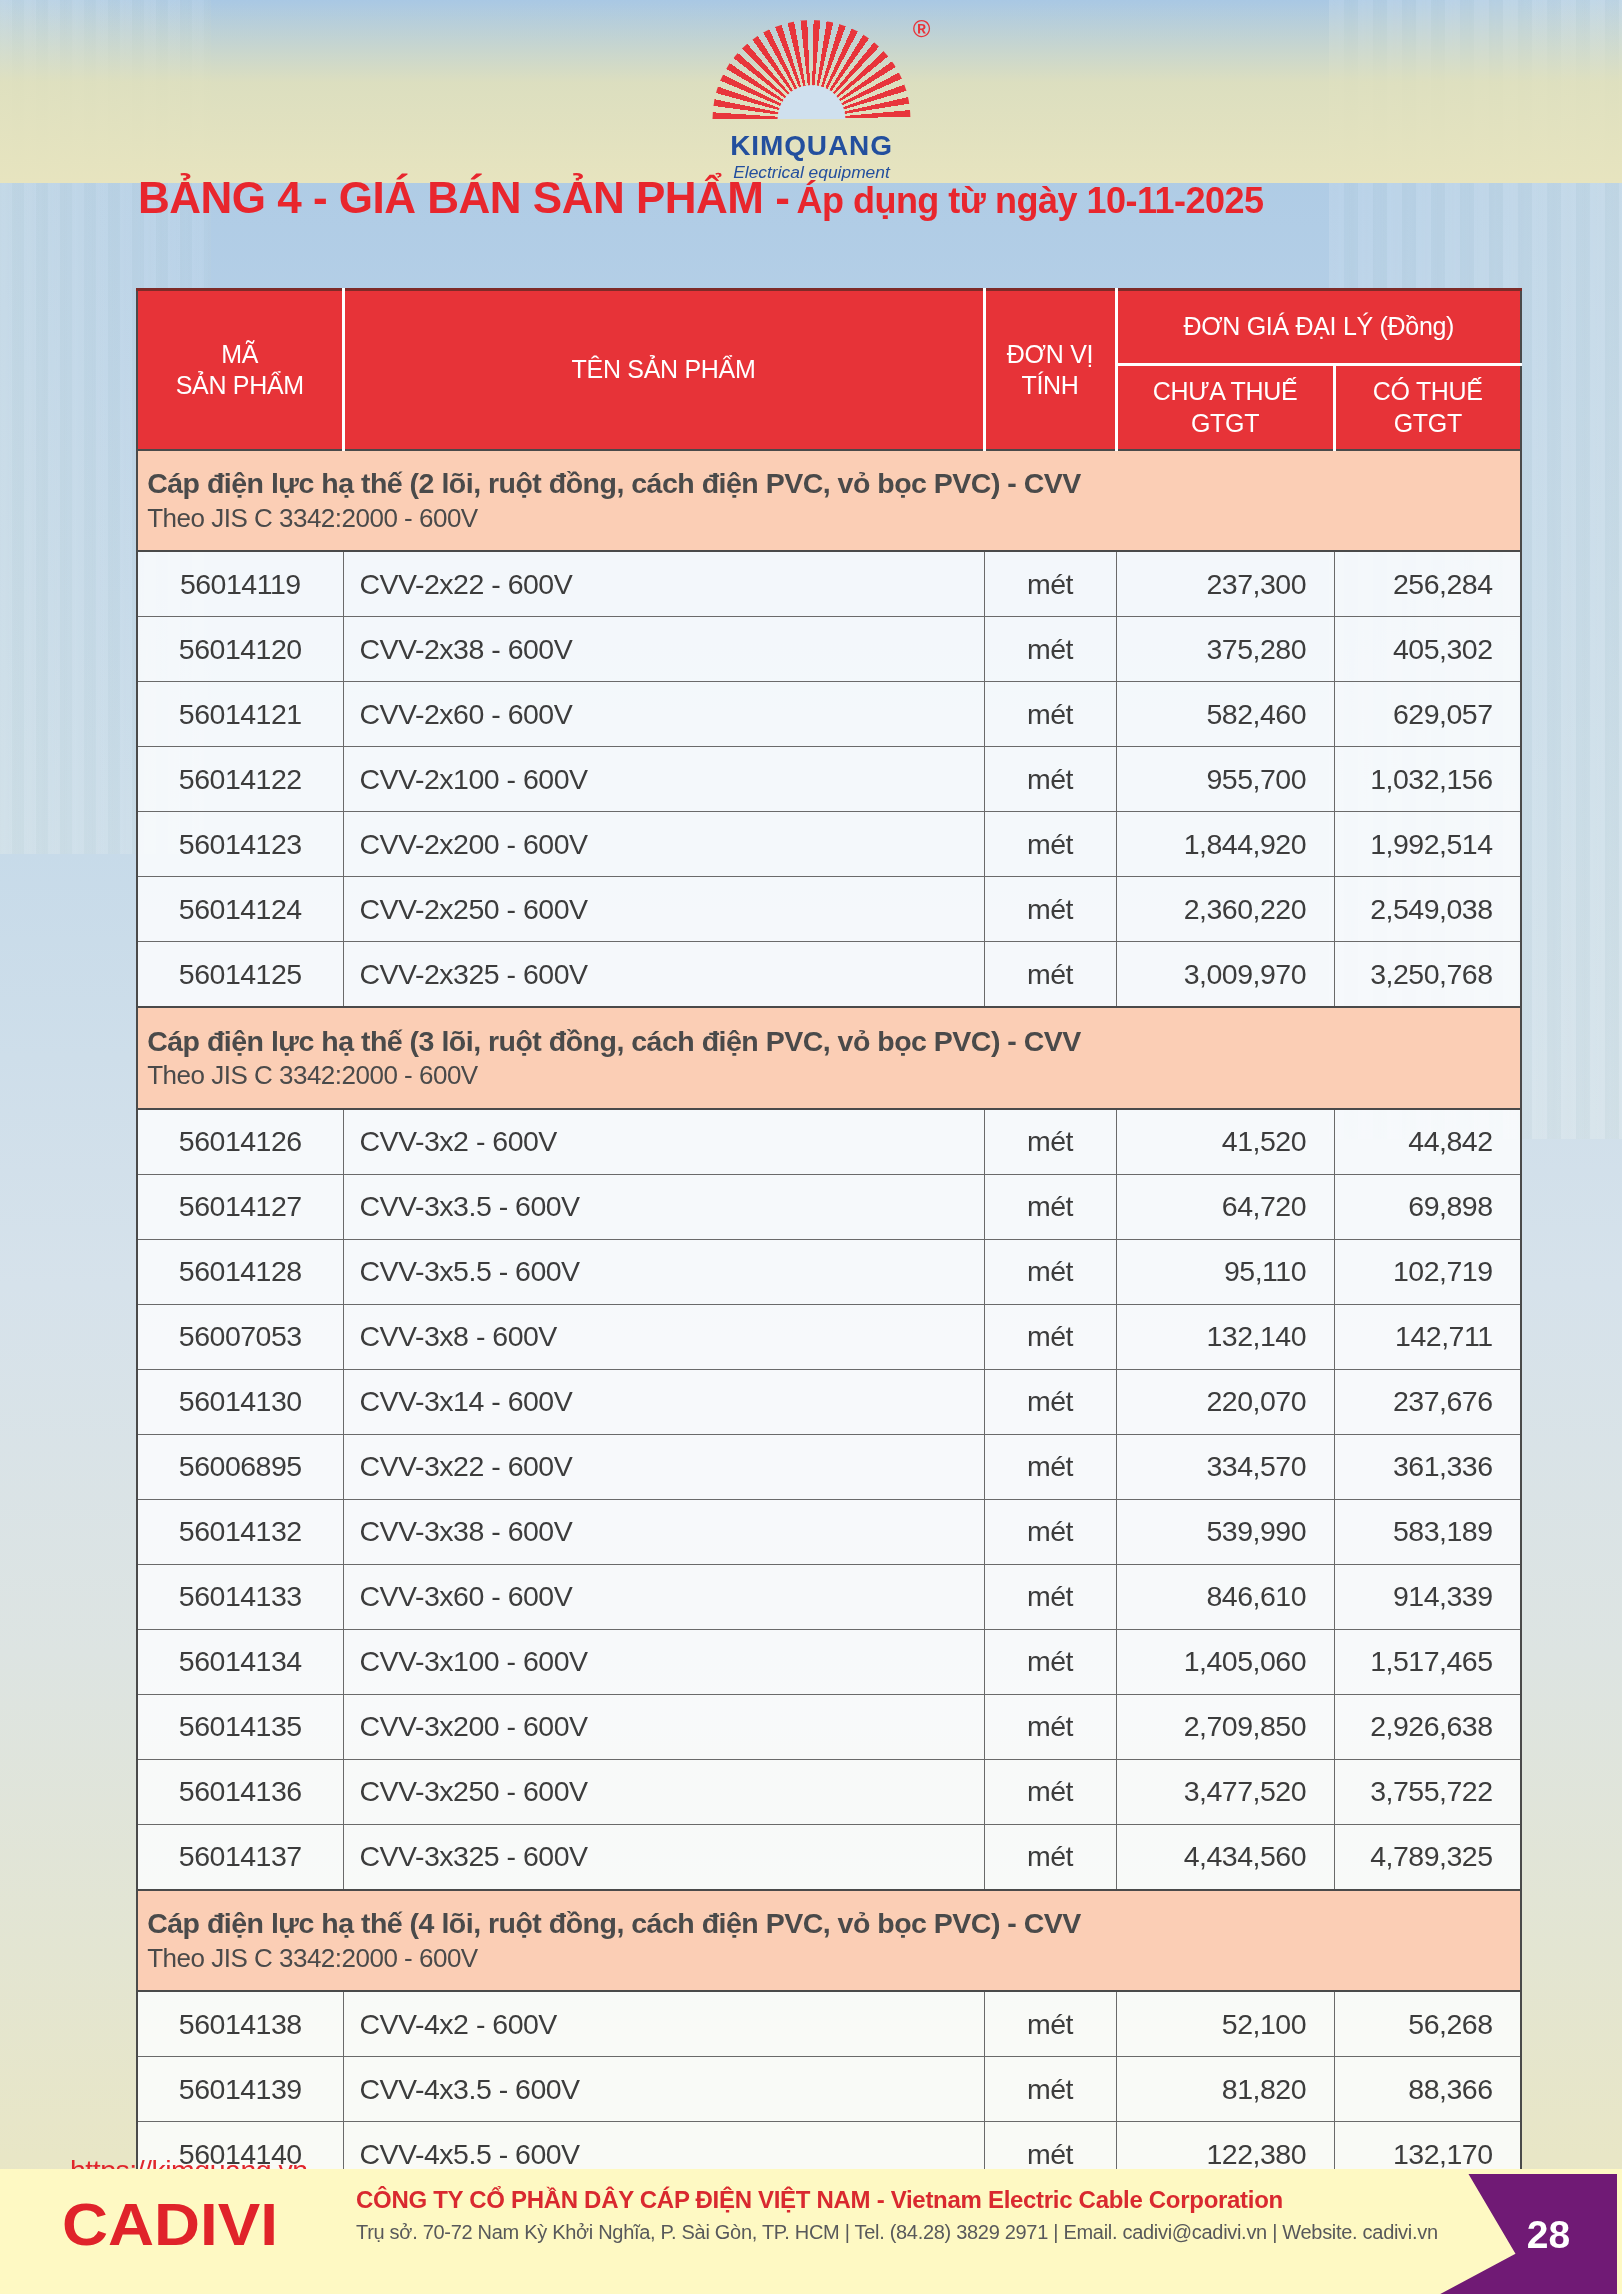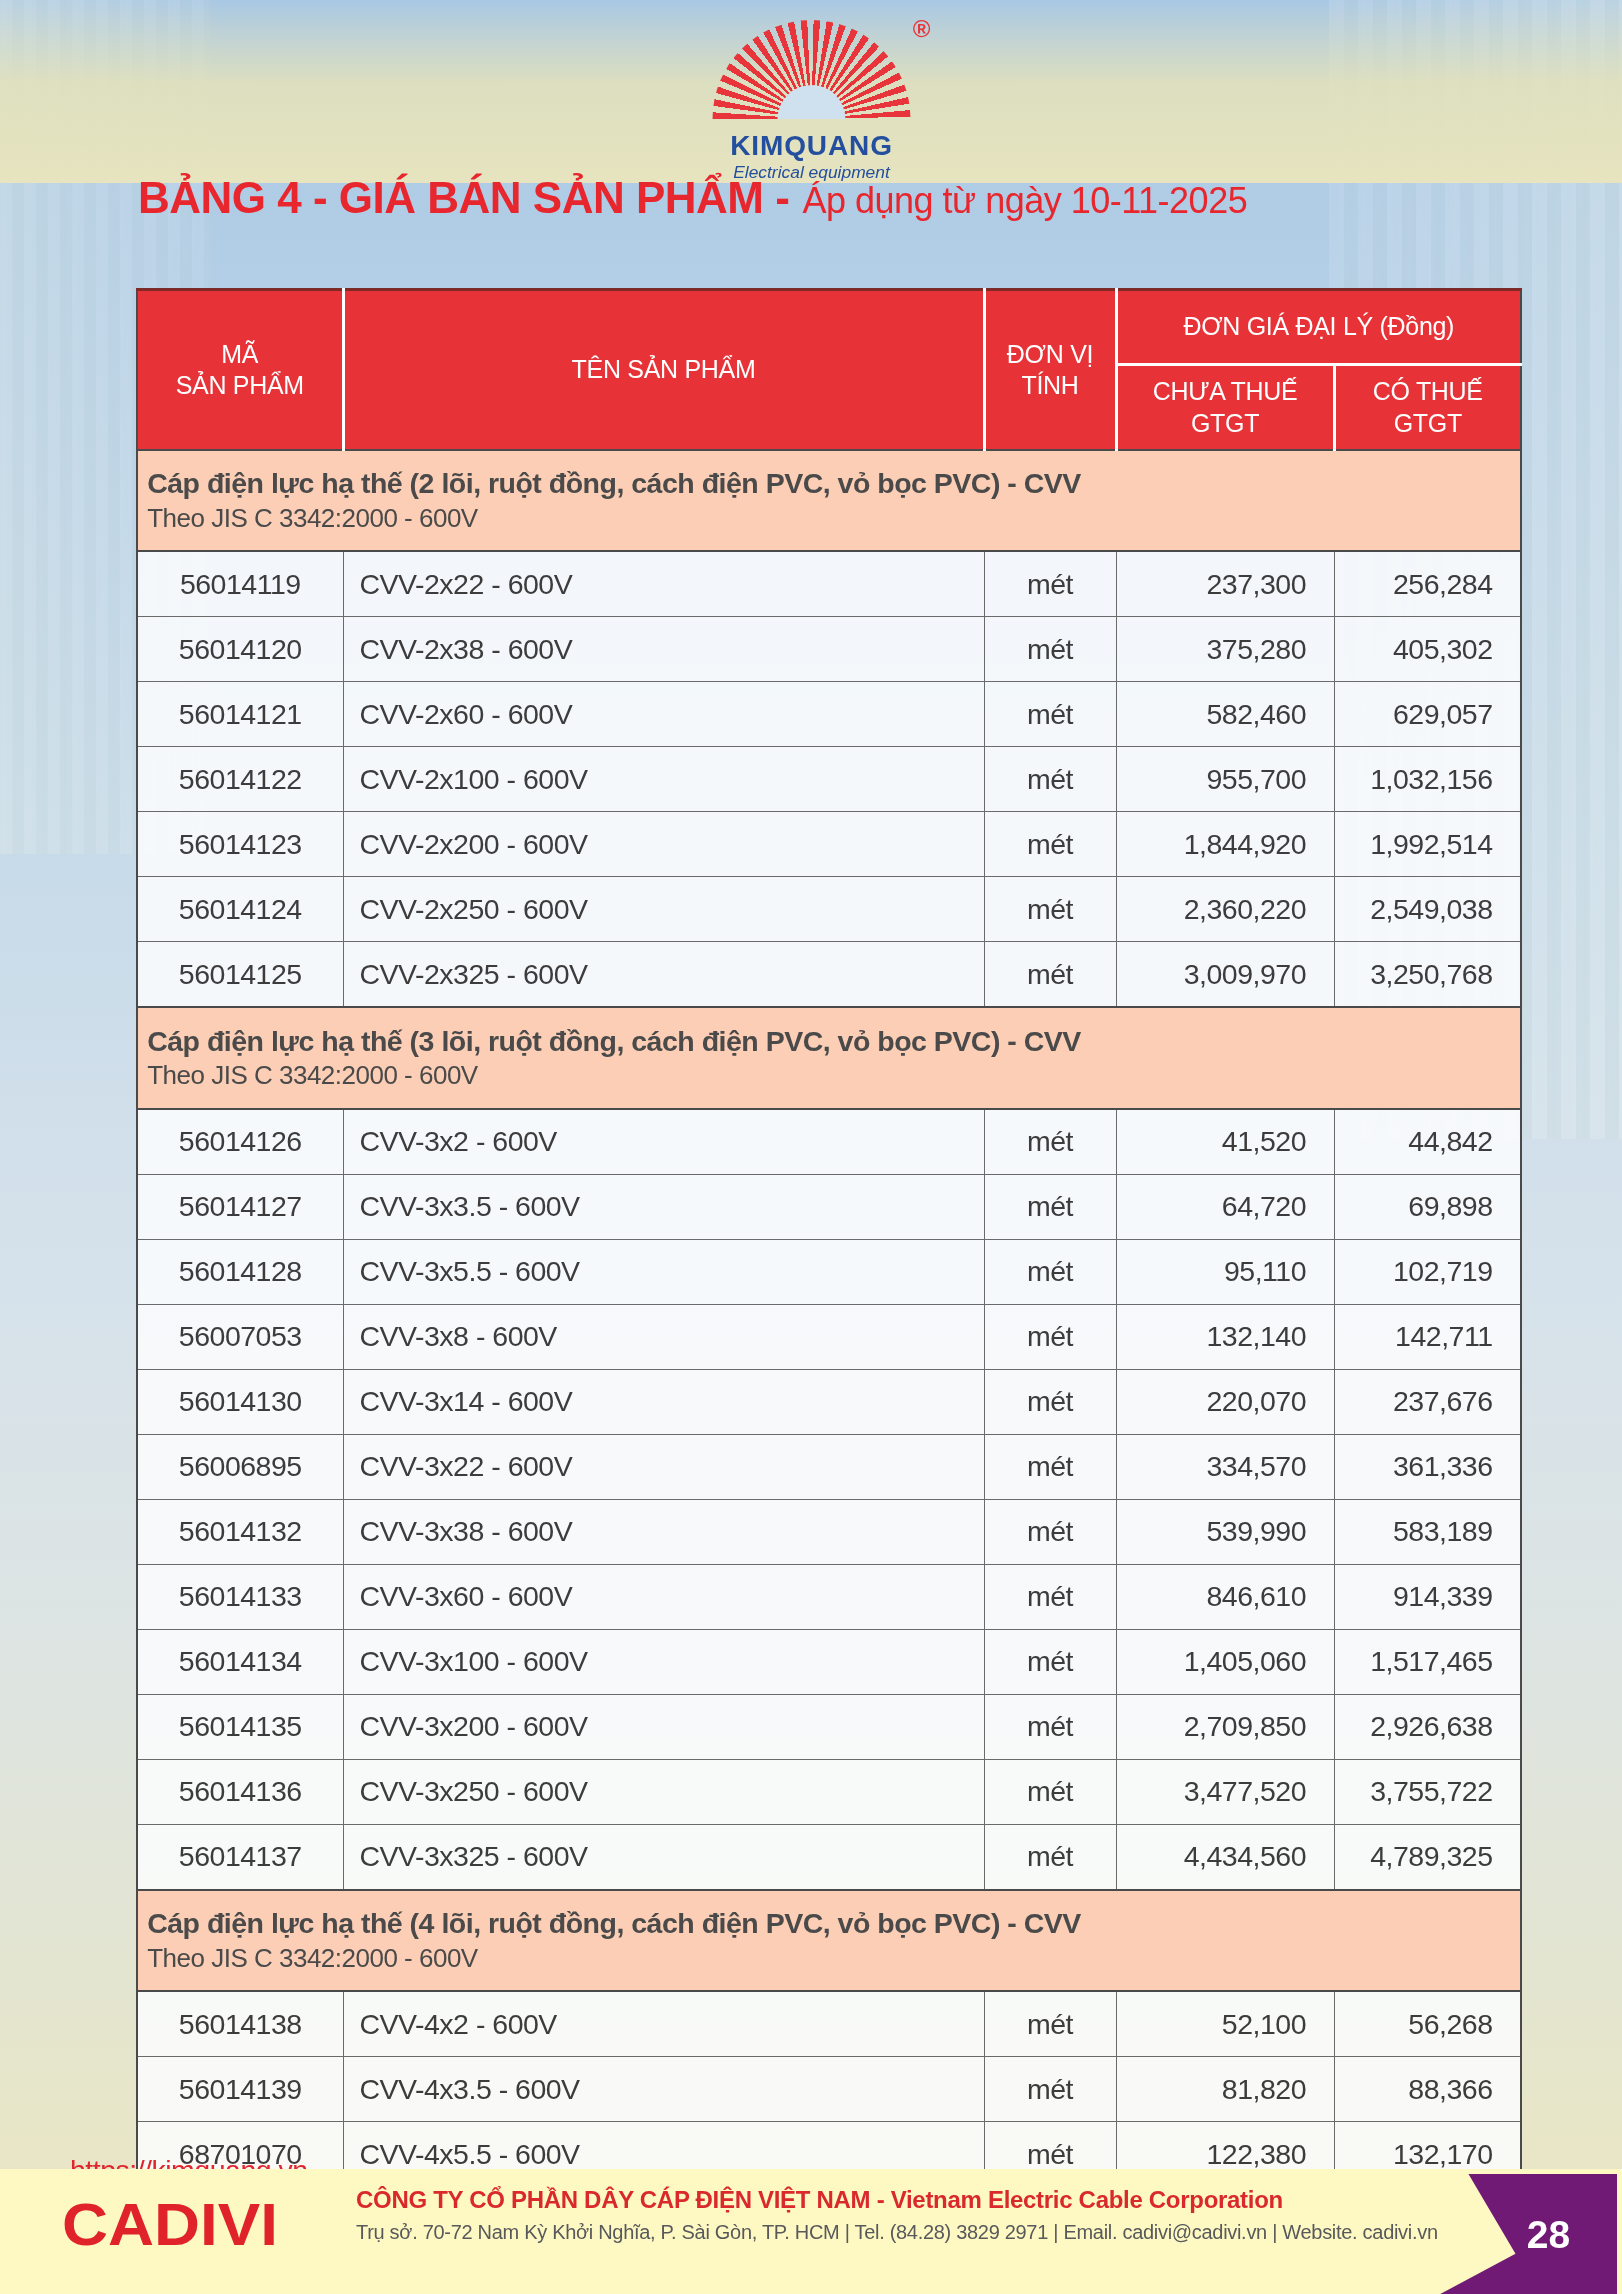--- a/index.html
+++ b/index.html
@@ -29,21 +29,21 @@
     background:repeating-conic-gradient(from -90deg at 50% 100%, #e8353b 0deg 3.9deg, rgba(0,0,0,0) 3.9deg 7.6deg);}
   .sunburst::after{content:"";position:absolute;left:50%;bottom:0;transform:translateX(-50%);
     width:68px;height:34px;background:#cfe0ee;border-radius:68px 68px 0 0;}
   .reg-mark{position:absolute;right:-20px;top:-5.5px;color:#e8353b;font-size:24px;font-weight:bold;}
   .brand-name{color:#234f9e;font-weight:bold;font-size:28px;letter-spacing:0.9px;margin-top:11px;}
   .brand-tagline{color:#234f9e;font-style:italic;font-size:17.4px;margin-top:0;}
 
   
   .page-title{position:absolute;left:138px;top:173px;white-space:nowrap;color:#e8262d;letter-spacing:-0.5px;}
   .page-title .t-main{font-size:44px;font-weight:bold;}
-  .page-title .t-sub{font-size:36px;font-weight:normal;margin-left:13px;}
+  .page-title .t-sub{font-size:36px;font-weight:bold;margin-left:7px;}
 
   
   .price-table{position:absolute;left:136px;top:288px;width:1384px;border-collapse:collapse;table-layout:fixed;}
   .price-table{border:2.8px solid #4a4a4a;border-top:3.7px solid #7e2b28;}
   thead th{background:#e73338;color:#ffffff;font-weight:normal;font-size:25px;line-height:1.25;
     white-space:pre-line;vertical-align:middle;letter-spacing:-0.3px;padding:5.5px 1.8px;}
   thead tr.h1 th{height:61px;}
   thead tr.h2 th{height:72px;}
   thead th.sep{border-left:3.7px solid #ffffff;}
   thead th.group{border-bottom:3.7px solid #ffffff;}
@@ -275,21 +275,21 @@
         <td class="c-price">56,268</td>
       </tr>
       <tr class="data-row">
         <td class="c-code">56014139</td>
         <td class="c-name">CVV-4x3.5 - 600V</td>
         <td class="c-unit">mét</td>
         <td class="c-price">81,820</td>
         <td class="c-price">88,366</td>
       </tr>
       <tr class="data-row">
-        <td class="c-code">68701070</td>
+        <td class="c-code">56014140</td>
         <td class="c-name">CVV-4x5.5 - 600V</td>
         <td class="c-unit">mét</td>
         <td class="c-price">122,380</td>
         <td class="c-price">132,170</td>
       </tr>
     </tbody>
 </table>
 
 <span class="footer-url">https://kimquang.vn</span>
 <div class="footer-bar">

